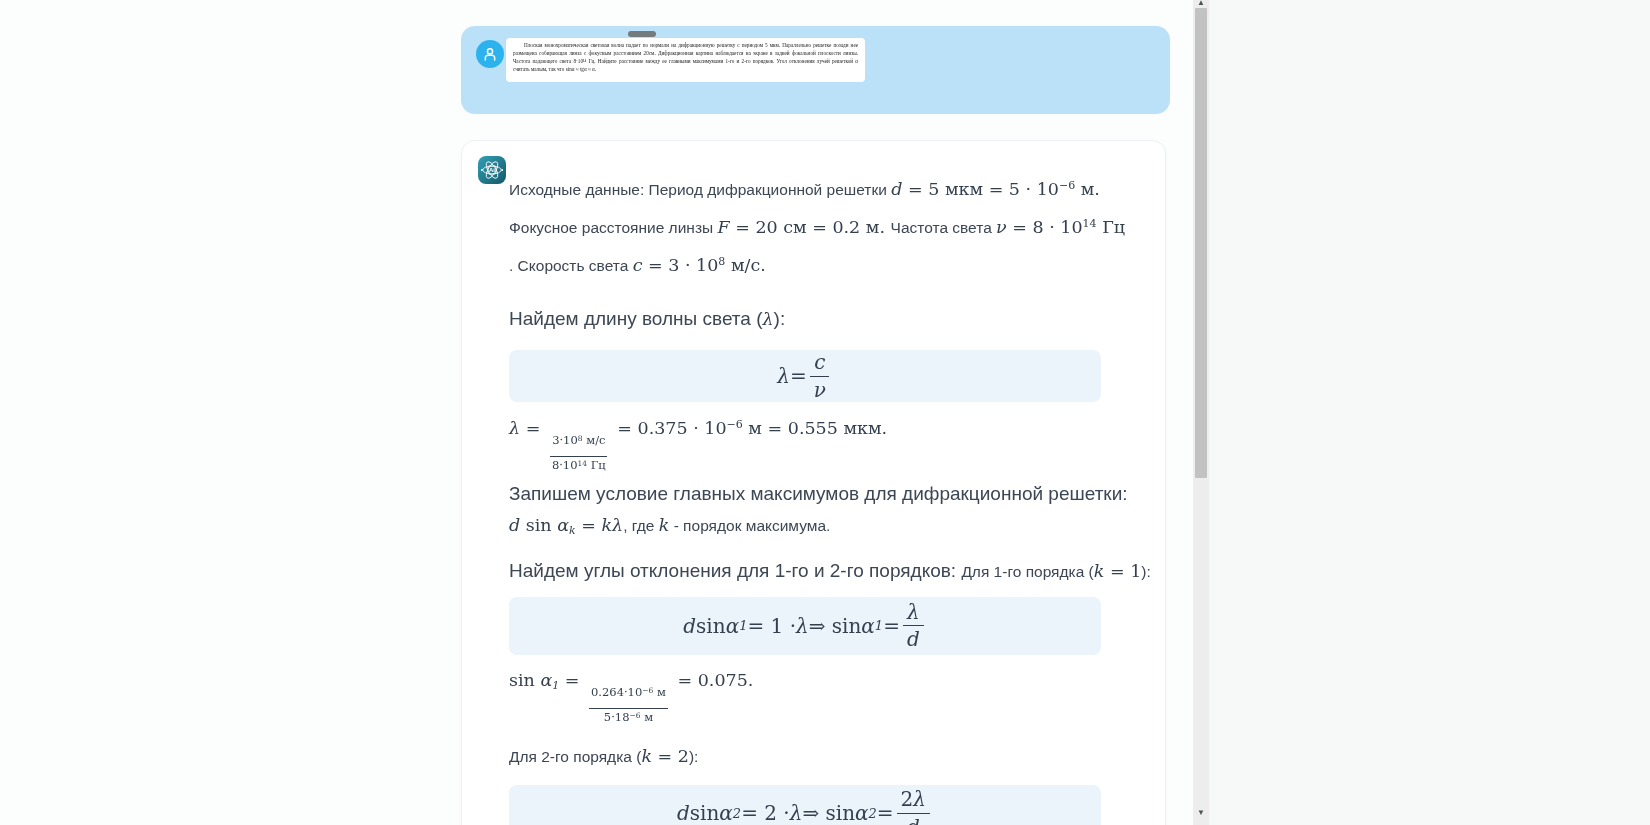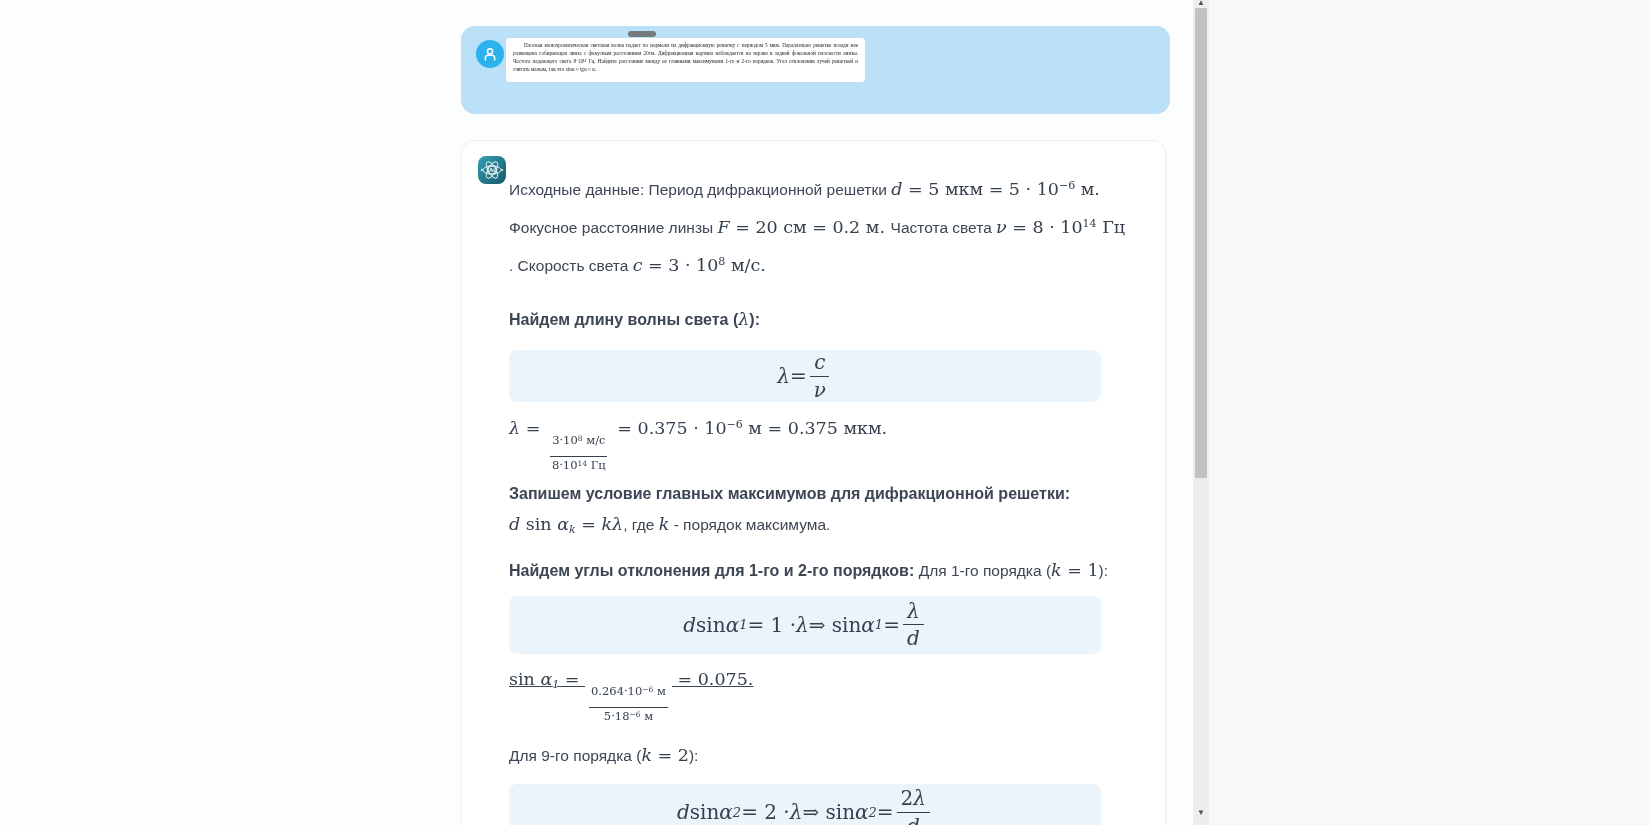--- a/index.html
+++ b/index.html
@@ -32,32 +32,32 @@
   .ty-line { line-height:27px; }
   .ty-eq   { line-height:34px; }
 
   .it-h1  { margin-top:25px; }
   .it-f1  { margin-top:19px; height:52px; }
   .it-e1  { margin-top:6px;  }
   .it-h2  { margin-top:10px; }
   .it-l1  { margin-top:6px;  }
   .it-h3  { margin-top:16px; }
   .it-f2  { margin-top:14px; height:58px; }
-  .it-e2  { margin-top:8px;text-decoration:underline;  }
+  .it-e2  { margin-top:8px;  }
   .it-t2  { margin-top:18px; }
   .it-f3  { margin-top:15px; height:57px; }
 
   .ty-formula { background:var(--formula_bg,#ebf3fb); border-radius:8px; display:flex;
                 align-items:center; justify-content:center; color:#2f3a4a; }
   .ty-formula .m, .ty-formula .mi { font-size:20px; }
   .ty-formula .sub { font-size:13px; }
 
   
   .t   { font-family:"Liberation Sans", sans-serif; font-size:15.5px; }
-  .b   { font-family:"Liberation Sans", sans-serif; font-size:16px; font-weight:700; }
+  .b   { font-family:"Liberation Sans", sans-serif; font-size:19px; font-weight:400; }
   .m   { font-family:"DejaVu Serif", serif; font-size:17.5px; color:#35404f; }
   .mi  { font-family:"DejaVu Serif", serif; font-style:italic; font-size:17.5px; color:#35404f; }
   .sup { font-family:"DejaVu Serif", serif; font-size:11px; vertical-align:6px; color:#35404f; }
   .sub { font-family:"DejaVu Serif", serif; font-size:11px; font-style:italic; vertical-align:-3px; color:#35404f; }
 
   .frac { display:inline-flex; flex-direction:column; align-items:center; vertical-align:middle;
           margin:0 3px; line-height:1.12; }
   .frac > .num { padding:0 4px 2px; border-bottom:1.4px solid #35404f; }
   .frac > .den { padding:2px 4px 0; }
 
@@ -119,21 +119,21 @@
           <span class="mi">λ</span>
           <span class="m"> = </span>
           <span class="frac">
             <span class="num"><span class="mi">c</span></span>
             <span class="den"><span class="mi">ν</span></span>
           </span>
         </div>
         <div class="it it-e1 ty-eq"><span class="mi">λ</span><span class="m"> = </span><span class="sfrac">
             <span class="num"><span class="m">3·10</span><span class="sup">8</span><span class="m"> м/с</span></span>
             <span class="den"><span class="m">8·10</span><span class="sup">14</span><span class="m"> Гц</span></span>
-          </span><span class="m"> = 0.375 · 10</span><span class="sup">−6</span><span class="m"> м = 0.375 мкм.</span></div>
+          </span><span class="m"> = 0.375 · 10</span><span class="sup">−6</span><span class="m"> м = 0.555 мкм.</span></div>
         <div class="it it-h2 ty-h"><span class="b">Запишем условие главных максимумов для дифракционной решетки:</span></div>
         <div class="it it-l1 ty-line"><span class="mi">d</span><span class="m"> sin </span><span class="mi">α</span><span class="sub">k</span><span class="m"> = </span><span class="mi">kλ</span><span class="t">, где </span><span class="mi">k</span><span class="t"> - порядок максимума.</span></div>
         <div class="it it-h3 ty-h"><span class="b">Найдем углы отклонения для 1-го и 2-го порядков: </span><span class="t">Для 1-го порядка (</span><span class="mi">k</span><span class="m"> = 1</span><span class="t">):</span></div>
         <div class="it it-f2 ty-formula">
           <span class="mi">d</span>
           <span class="m"> sin </span>
           <span class="mi">α</span>
           <span class="sub">1</span>
           <span class="m"> = 1 · </span>
           <span class="mi">λ</span>
@@ -143,21 +143,21 @@
           <span class="m"> = </span>
           <span class="frac">
             <span class="num"><span class="mi">λ</span></span>
             <span class="den"><span class="mi">d</span></span>
           </span>
         </div>
         <div class="it it-e2 ty-eq"><span class="m">sin </span><span class="mi">α</span><span class="sub">1</span><span class="m"> = </span><span class="sfrac">
             <span class="num"><span class="m">0.264·10</span><span class="sup">−6</span><span class="m"> м</span></span>
             <span class="den"><span class="m">5·18</span><span class="sup">−6</span><span class="m"> м</span></span>
           </span><span class="m"> = 0.075.</span></div>
-        <div class="it it-t2 ty-line"><span class="t">Для 9-го порядка (</span><span class="mi">k</span><span class="m"> = 2</span><span class="t">):</span></div>
+        <div class="it it-t2 ty-line"><span class="t">Для 2-го порядка (</span><span class="mi">k</span><span class="m"> = 2</span><span class="t">):</span></div>
         <div class="it it-f3 ty-formula">
           <span class="mi">d</span>
           <span class="m"> sin </span>
           <span class="mi">α</span>
           <span class="sub">2</span>
           <span class="m"> = 2 · </span>
           <span class="mi">λ</span>
           <span class="m"> ⇒ sin </span>
           <span class="mi">α</span>
           <span class="sub">2</span>

